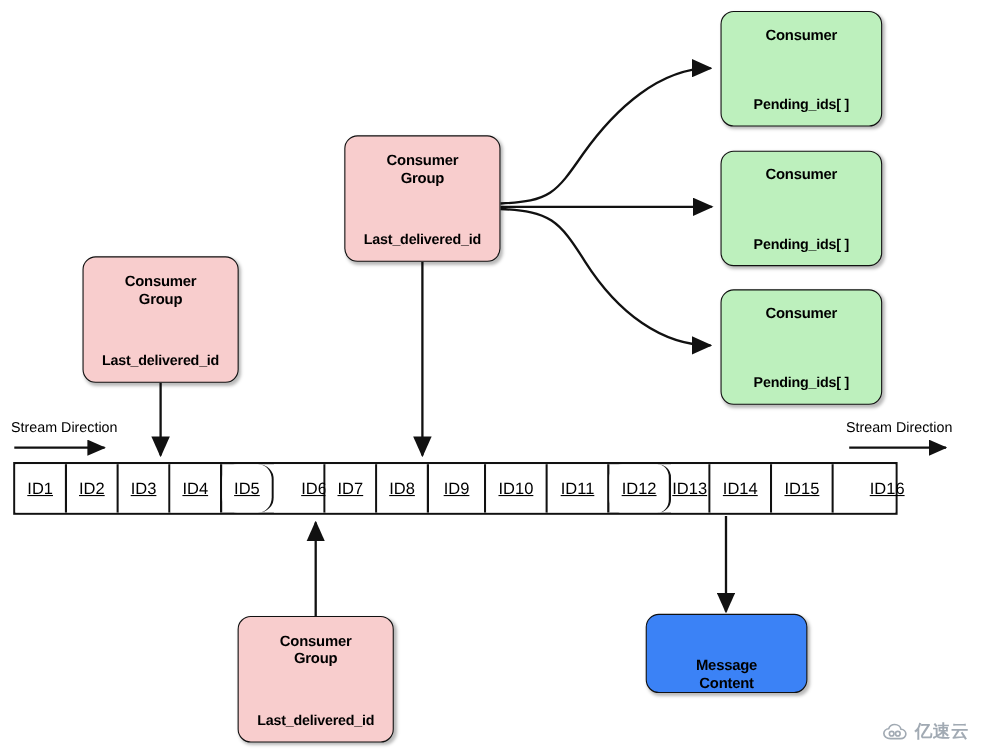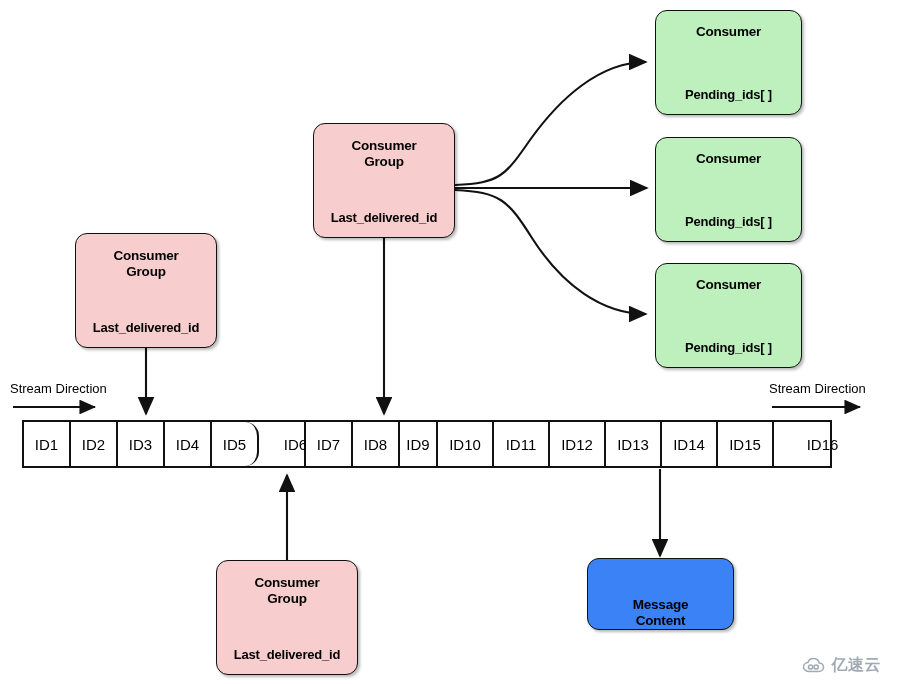--- a/index.html
+++ b/index.html
@@ -80,27 +80,28 @@
     background: #3b82f6;
     justify-content: flex-end;
   }
   .node.message .title {
     width: 100%;
   }
 
   
   #stream-row {
     position: absolute;
-    left: 22px;
+    left: 12px;
     top: 420px;
     height: 48px;
     display: flex;
     box-sizing: border-box;
     border: 2px solid #111111;
     background: #ffffff;
+    text-decoration: underline;
   }
   .stream-cell {
     box-sizing: border-box;
     border-right: 2px solid #111111;
     display: flex;
     align-items: center;
     justify-content: center;
     font-size: 15px;
     color: #000000;
     font-weight: normal;
@@ -215,25 +216,25 @@
 
   <div id="stream-row">
       <div class="stream-cell" style="width: 47px;">ID1</div>
       <div class="stream-cell" style="width: 47px;">ID2</div>
       <div class="stream-cell" style="width: 47px;">ID3</div>
       <div class="stream-cell" style="width: 47px;">ID4</div>
       <div class="stream-cell" style="width: 47px; border-radius: 14px;">ID5</div>
       <div class="stream-cell" style="width: 47px; padding-left: 28px;">ID6</div>
       <div class="stream-cell" style="width: 47px;">ID7</div>
       <div class="stream-cell" style="width: 47px;">ID8</div>
-      <div class="stream-cell" style="width: 38px;">ID9</div>
+      <div class="stream-cell" style="width: 52px;">ID9</div>
       <div class="stream-cell" style="width: 56px;">ID10</div>
       <div class="stream-cell" style="width: 56px;">ID11</div>
-      <div class="stream-cell" style="width: 56px;">ID12</div>
-      <div class="stream-cell" style="width: 56px;">ID13</div>
+      <div class="stream-cell" style="width: 56px; border-radius: 12px;">ID12</div>
+      <div class="stream-cell" style="width: 36px;">ID13</div>
       <div class="stream-cell" style="width: 56px;">ID14</div>
       <div class="stream-cell" style="width: 56px;">ID15</div>
       <div class="stream-cell" style="width: 56px;">ID16</div>
     </div>
 
   <div id="watermark">
     <svg width="26" height="18" viewBox="0 0 26 18" xmlns="http://www.w3.org/2000/svg">
       <path d="M7.5 14.5 C3.9 14.5 1.5 12.4 1.5 9.9 C1.5 7.6 3.4 5.7 5.9 5.5
                C6.6 3.2 8.8 1.6 11.4 1.6 C14.2 1.6 16.6 3.5 17.1 6.0
                C19.6 6.2 21.5 8.0 21.5 10.3 C21.5 12.6 19.4 14.5 16.8 14.5 Z" fill="none" stroke="#9aa3ad" stroke-width="1.5"></path>

